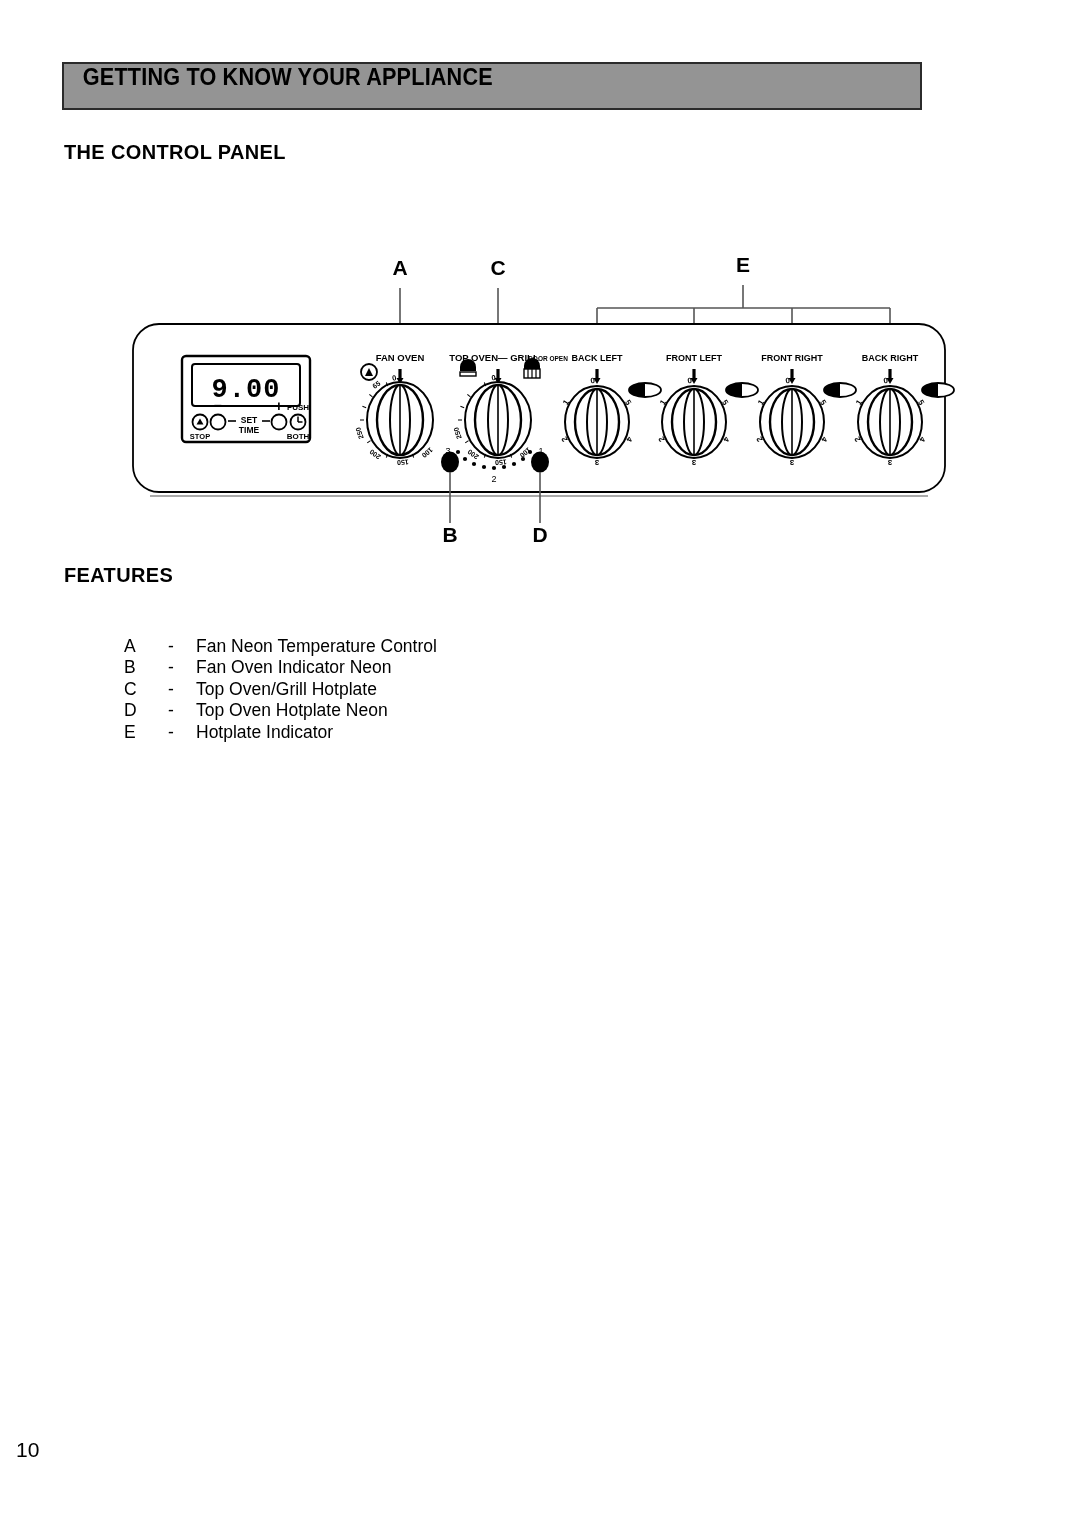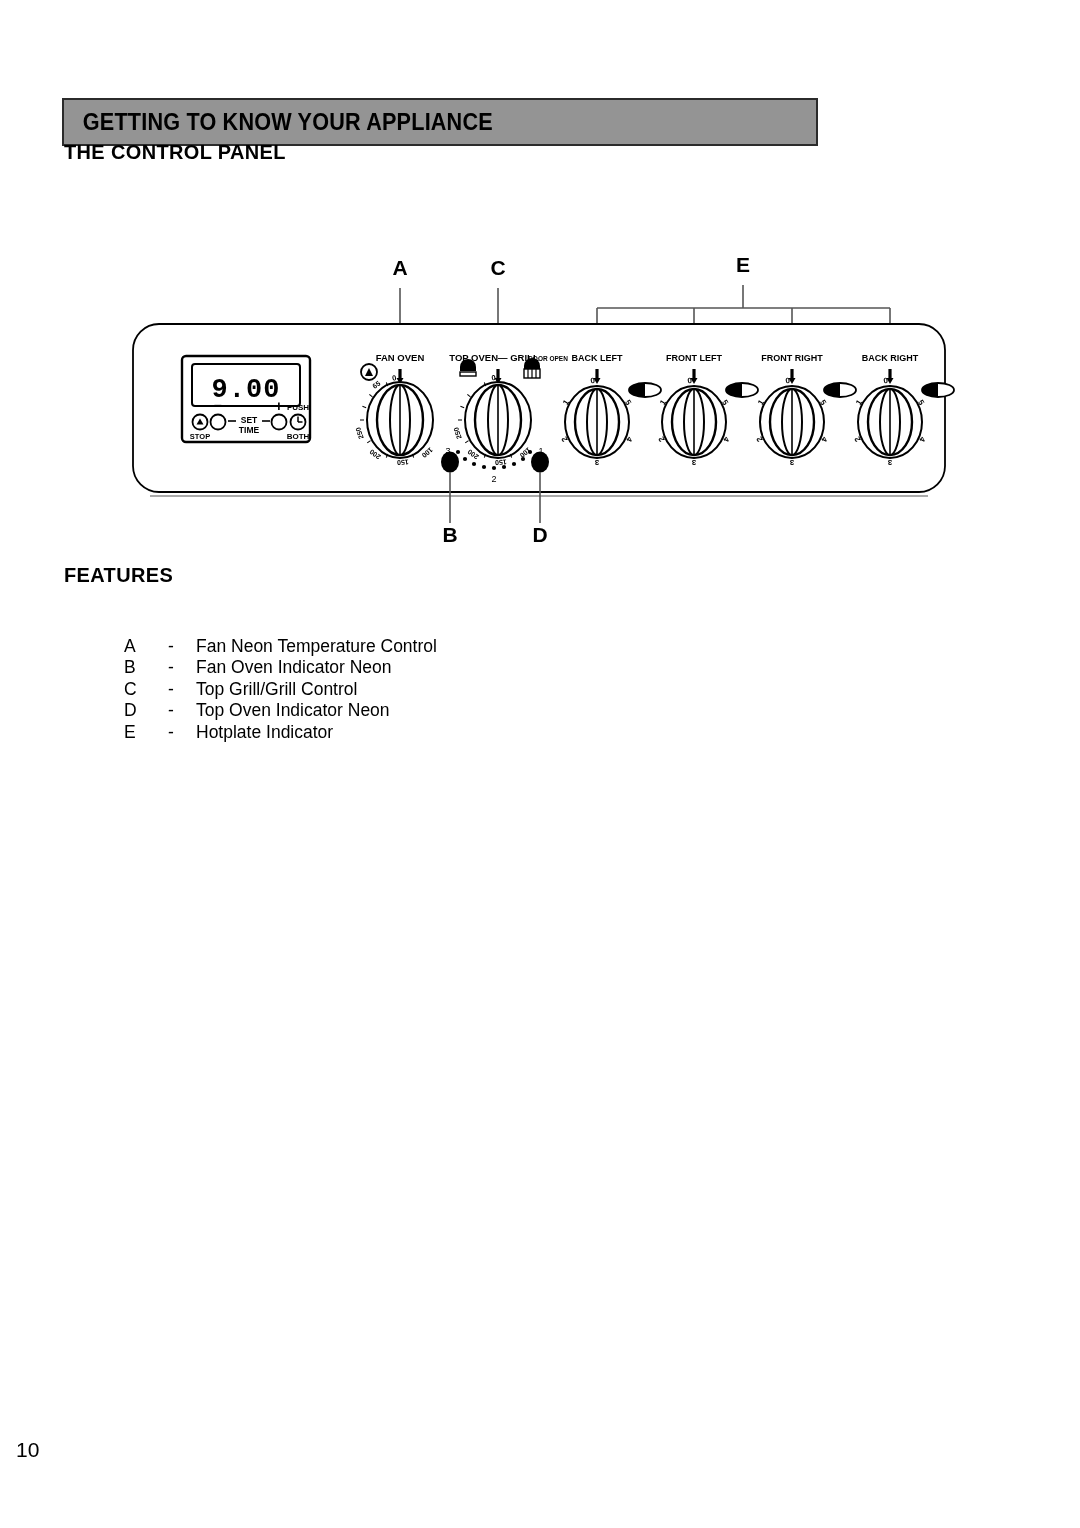--- a/index.html
+++ b/index.html
@@ -14,28 +14,26 @@
     font-family: "Liberation Sans", sans-serif;
     color: #000;
     overflow: hidden;
   }
 
   
   #header-banner {
     position: absolute;
     left: 62px;
     top: 62px;
-    width: 756px;
+    width: 860px;
     height: 48px;
     background: #949494;
     border: 2px solid #2b2b2b;
     box-sizing: border-box;
     display: flex;
-    align-items: center;
-    margin-top: 36px;
   }
   #header-banner .title {
     font-size: 23px;
     font-weight: bold;
     letter-spacing: 0.2px;
     padding-left: 20px;
     transform: scaleX(0.94);
     transform-origin: left center;
   }
 
@@ -359,26 +357,26 @@
     <span class="f-text">Fan Neon Temperature Control</span>
   </div>
   <div class="feature-row">
     <span class="f-letter">B</span>
     <span class="f-dash">-</span>
     <span class="f-text">Fan Oven Indicator Neon</span>
   </div>
   <div class="feature-row">
     <span class="f-letter">C</span>
     <span class="f-dash">-</span>
-    <span class="f-text">Top Grill/Grill Control</span>
+    <span class="f-text">Top Oven/Grill Hotplate</span>
   </div>
   <div class="feature-row">
     <span class="f-letter">D</span>
     <span class="f-dash">-</span>
-    <span class="f-text">Top Oven Indicator Neon</span>
+    <span class="f-text">Top Oven Hotplate Neon</span>
   </div>
   <div class="feature-row">
     <span class="f-letter">E</span>
     <span class="f-dash">-</span>
     <span class="f-text">Hotplate Indicator</span>
   </div>
 </div>
 
 <div id="page-number">10</div>
 

